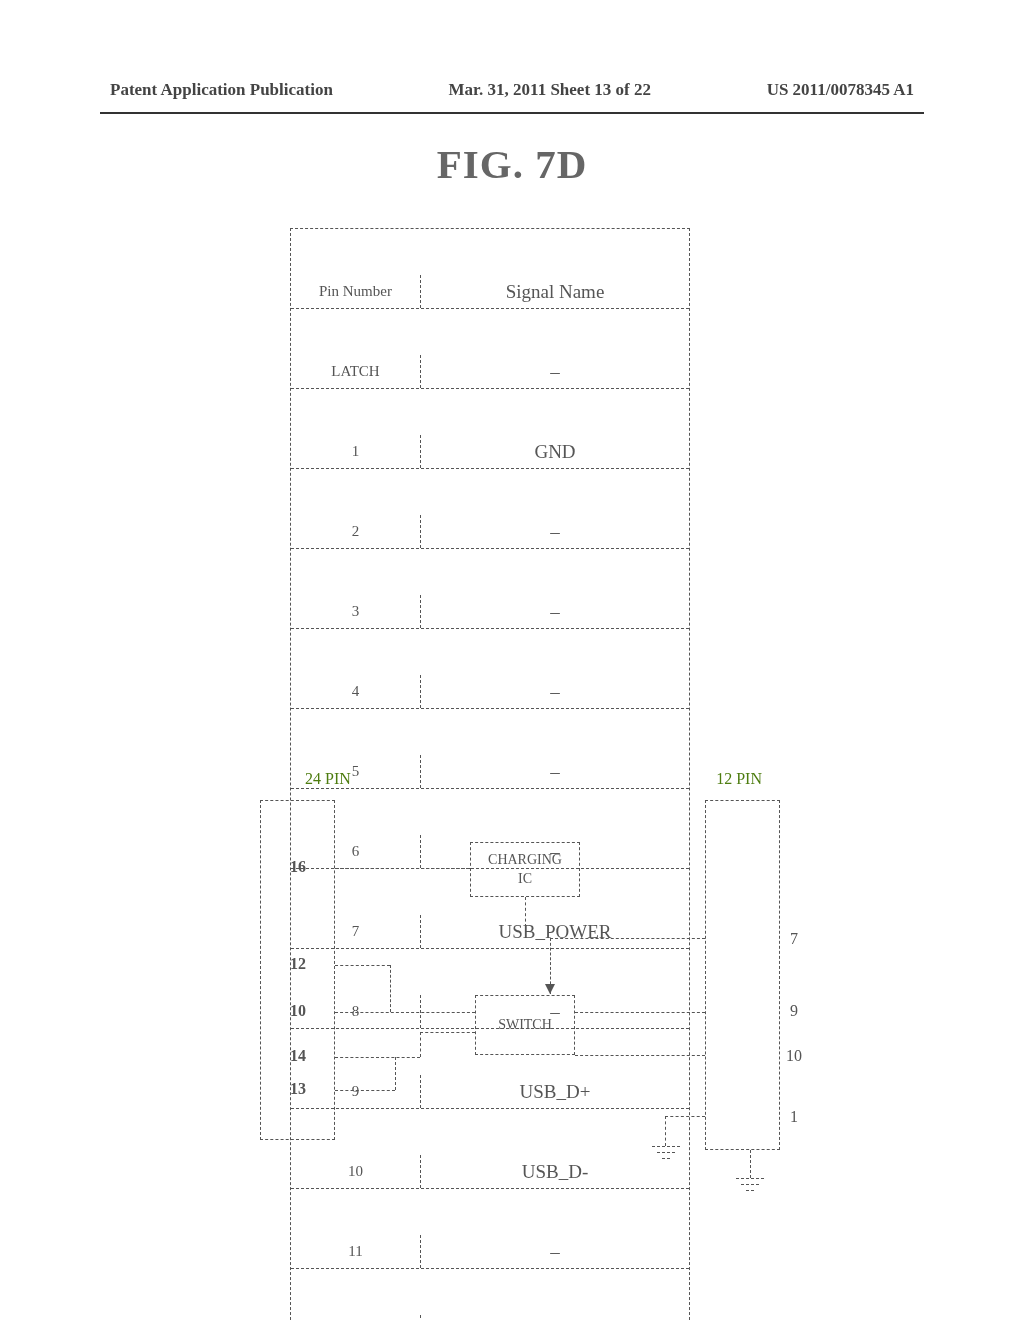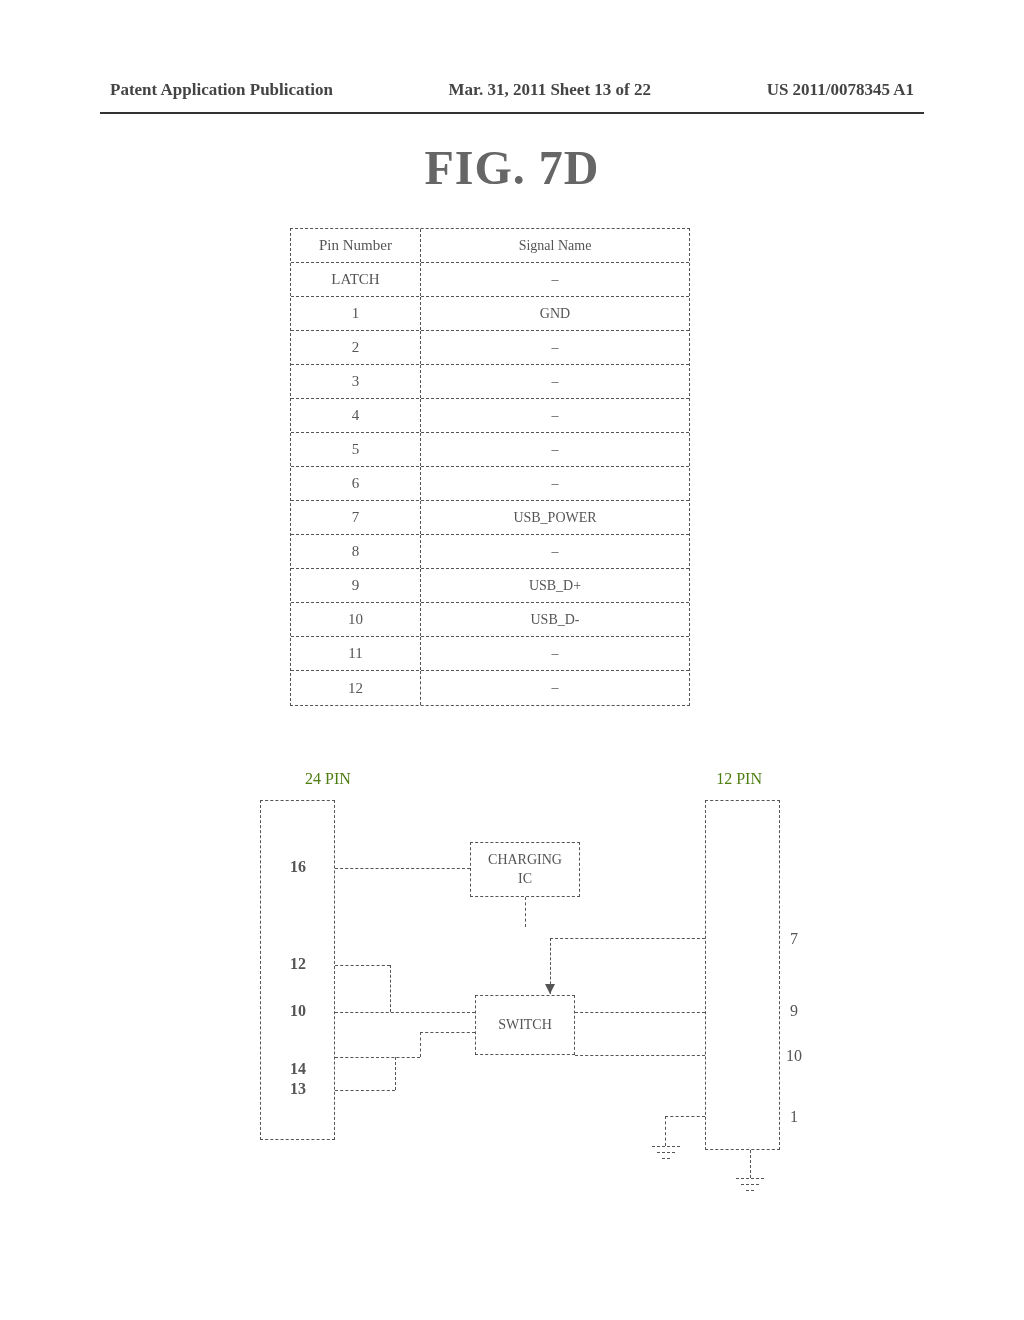--- a/index.html
+++ b/index.html
@@ -28,50 +28,51 @@
       position: absolute;
       top: 112px;
       left: 100px; right: 100px;
       border-top: 2px solid #333;
     }
     .fig-title {
       position: absolute;
       top: 140px;
       left: 0; right: 0;
       text-align: center;
-      font-size: 48px;
+      font-size: 41px;
       font-weight: bold;
       color: #666;
       letter-spacing: 1px;
     }
     
     .pin-table {
       position: absolute;
       top: 228px;
       left: 290px;
       width: 400px;
       border: 1.5px dashed #555;
       border-collapse: collapse;
     }
     .pin-table .row {
       display: flex;
       border-bottom: 1.2px dashed #555;
       height: 34px;
+      margin-top: 46px;
     }
     .pin-table .row:last-child { border-bottom: none; }
     .pin-table .c1 {
       width: 130px;
       border-right: 1.2px dashed #555;
       display: flex; align-items: center; justify-content: center;
       font-size: 15px;
     }
     .pin-table .c2 {
       flex: 1;
       display: flex; align-items: center; justify-content: center;
-      font-size: 14px;
+      font-size: 19px;
     }
     
     .diagram {
       position: absolute;
       top: 770px;
       left: 250px;
       width: 530px;
       height: 430px;
     }
     .lbl { position: absolute; font-size: 16px; color: #4d7c0f; }
@@ -197,21 +198,21 @@
 
 <div class="diagram">
   <div class="lbl lbl24">24 PIN</div>
   <div class="lbl lbl12">12 PIN</div>
   <div class="conn conn24"></div>
   <div class="conn conn12"></div>
 
   <div class="pin-num pin24" style="top:88px;">16</div>
   <div class="pin-num pin24" style="top:185px;">12</div>
   <div class="pin-num pin24" style="top:232px;">10</div>
-  <div class="pin-num pin24" style="top:290px;">14</div>
+  <div class="pin-num pin24" style="top:277px;">14</div>
   <div class="pin-num pin24" style="top:310px;">13</div>
 
   <div class="pin-num pin12" style="top:160px; right:-34px;">7</div>
   <div class="pin-num pin12" style="top:232px; right:-34px;">9</div>
   <div class="pin-num pin12" style="top:277px; right:-34px;">10</div>
   <div class="pin-num pin12" style="top:338px; right:-34px;">1</div>
 
   <div class="box switch">SWITCH</div>
   <div class="box charging" style="white-space:pre-line;">CHARGING
 IC</div>

